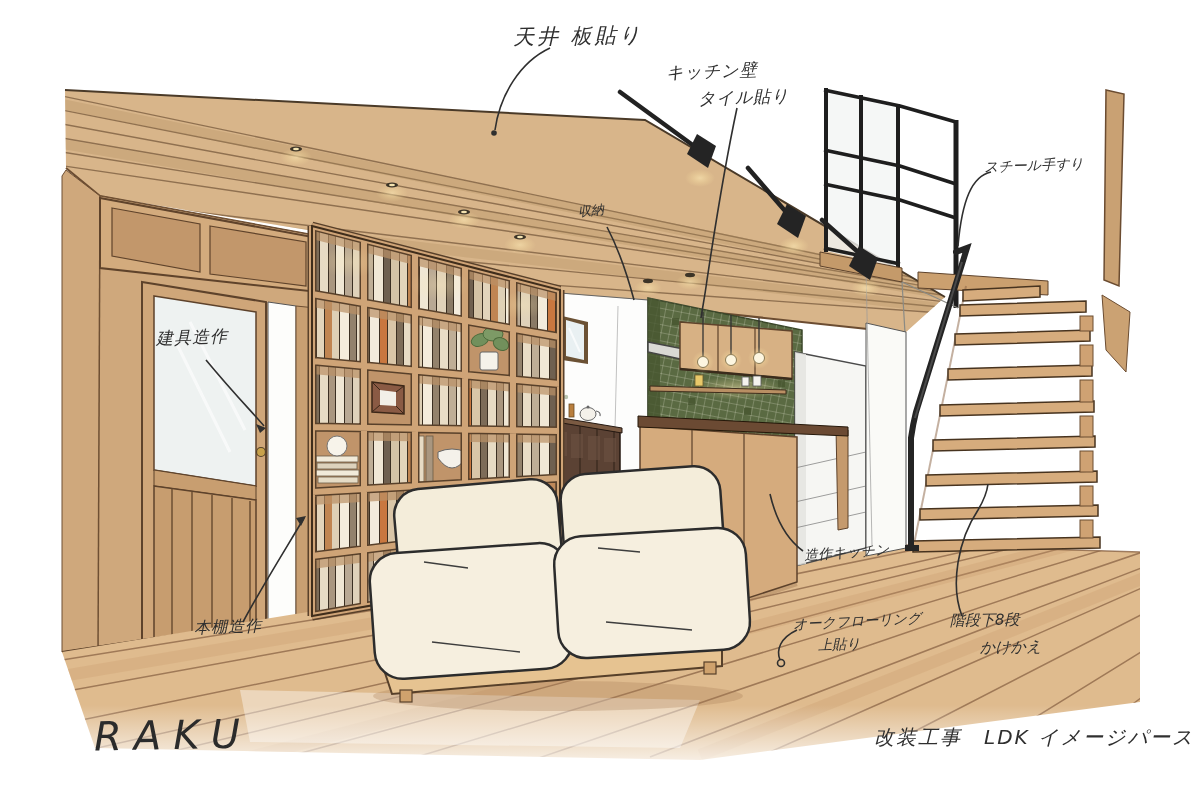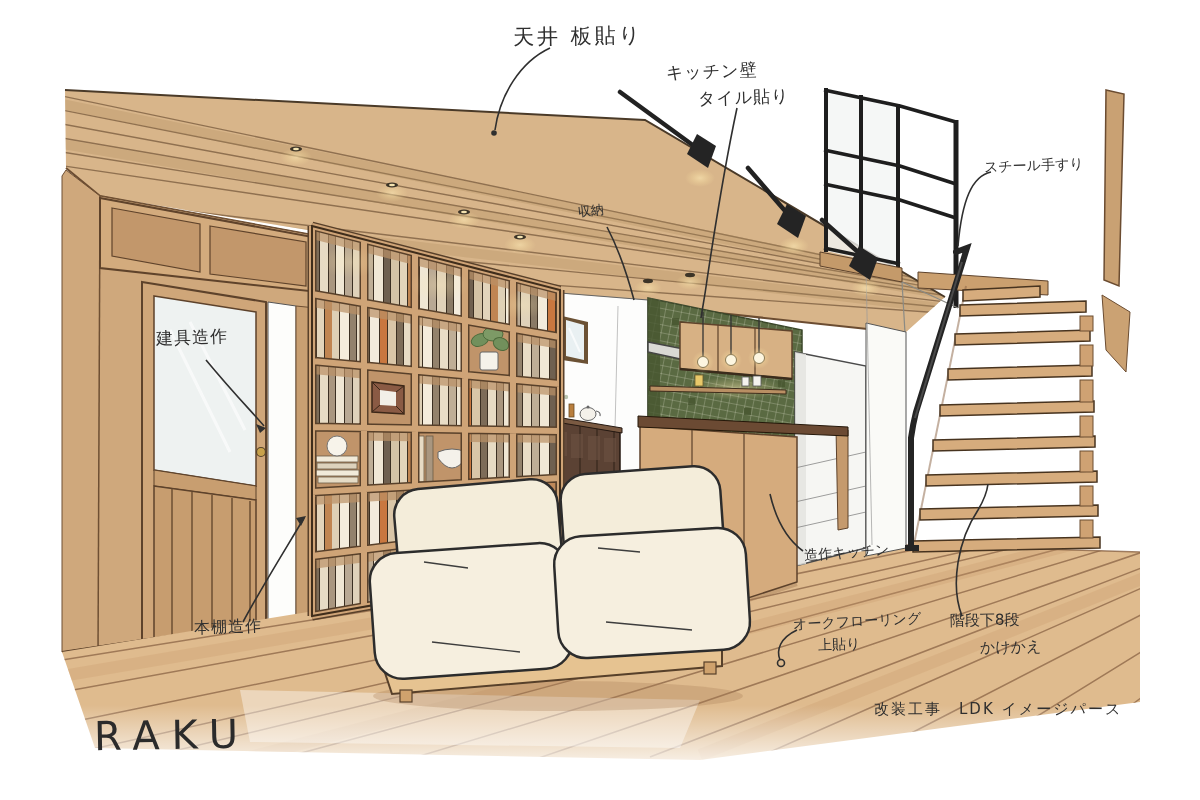--- a/index.html
+++ b/index.html
@@ -1,17 +1,17 @@
 <!DOCTYPE html>
 <html><head>
 <meta charset="utf-8">
 <style>
   html,body{margin:0;padding:0;background:#fff;}
   #canvas{position:relative;width:1200px;height:800px;background:#ffffff;overflow:hidden;
-          font-family:"DejaVu Sans",sans-serif;}
+          font-family:"DejaVu Sans",sans-serif;font-style:italic;}
   #scene{position:absolute;left:0;top:0;}
   .ann{position:absolute;color:#2f2f2f;white-space:nowrap;line-height:1.15;}
   .sig{position:absolute;color:#2b2b2b;white-space:nowrap;}
 </style>
 </head>
 <body>
 
 <div id="canvas">
 <svg id="scene" width="1200" height="800" viewBox="0 0 1200 800">
   <defs>
@@ -384,14 +384,14 @@
 <div class="ann" style="left:578px;top:204px;font-size:13px;transform:rotate(-6deg);">収納</div>
 <div class="ann" style="left:984px;top:157px;font-size:14px;transform:rotate(-2deg);">スチール手すり</div>
 <div class="ann" style="left:156px;top:328px;font-size:17px;letter-spacing:1px;transform:rotate(-2deg);">建具造作</div>
 <div class="ann" style="left:194px;top:618px;font-size:16px;letter-spacing:1px;transform:rotate(-2deg);">本棚造作</div>
 <div class="ann" style="left:804px;top:544px;font-size:14px;transform:rotate(-4deg);">造作キッチン</div>
 <div class="ann" style="left:793px;top:613px;font-size:14px;transform:rotate(-3deg);">オークフローリング</div>
 <div class="ann" style="left:818px;top:636px;font-size:14px;transform:rotate(-2deg);">上貼り</div>
 <div class="ann" style="left:950px;top:612px;font-size:15px;transform:rotate(-1deg);">階段下8段</div>
 <div class="ann" style="left:980px;top:639px;font-size:15px;transform:rotate(-1deg);">かけかえ</div>
 <div class="sig" style="left:94px;top:712px;font-size:40px;letter-spacing:12px;transform:rotate(-1deg);">RAKU</div>
-<div class="ann" style="left:874px;top:701px;font-size:15px;letter-spacing:2px;">改装工事　LDK イメージパース</div>
+<div class="ann" style="left:874px;top:726px;font-size:20px;letter-spacing:2px;">改装工事　LDK イメージパース</div>
 </div>
 
 </body></html>

